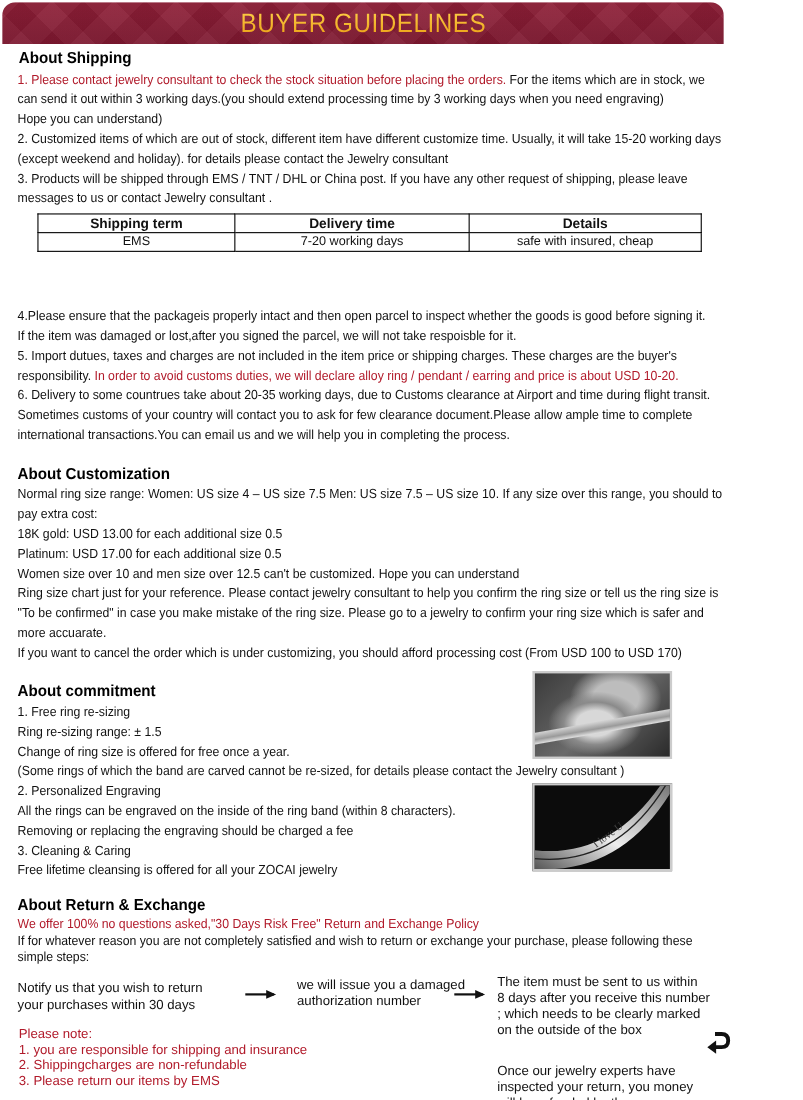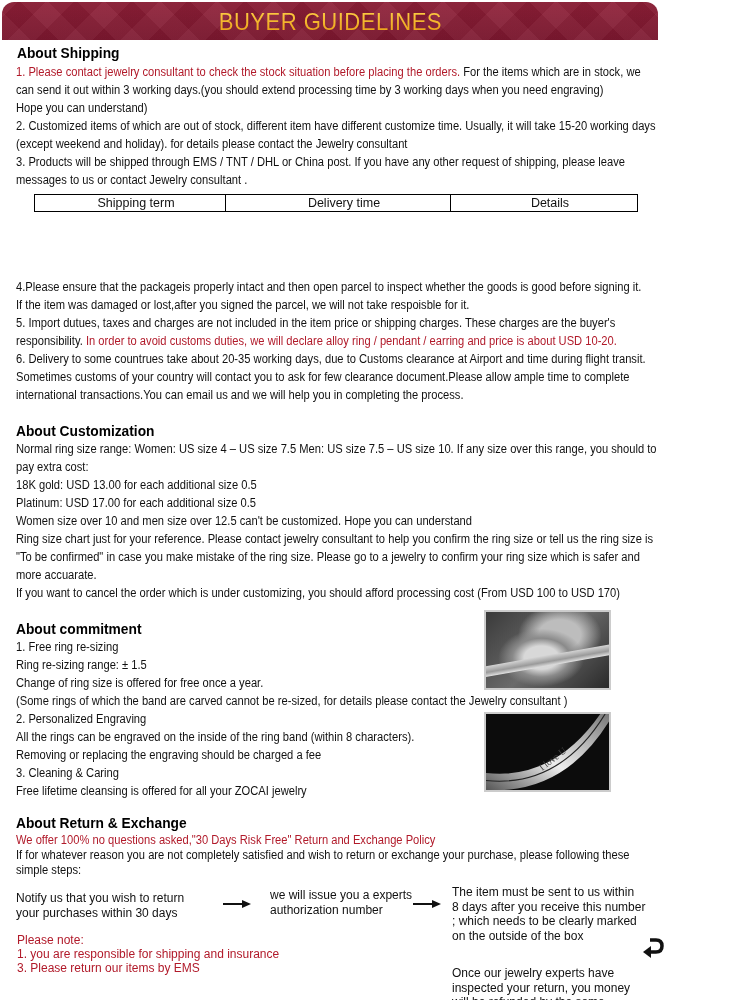--- a/index.html
+++ b/index.html
@@ -23,21 +23,21 @@
   .abs { position: absolute; }
   .h { font-size: 14.5px; font-weight: bold; color: #000; transform: scaleX(0.95); transform-origin: left; }
   .p { font-size: 12px; line-height: 18px; color: #111; white-space: nowrap; transform: scaleX(0.93); transform-origin: left; }
   .red { color: #b11a2a; }
   .line { display: block; }
   table.ship {
     position: absolute; left: 34px; top: 194px; width: 604px; border-collapse: collapse;
     font-size: 11.5px;
   }
   table.ship td, table.ship th { border: 1px solid #000; text-align: center; height: 16px; padding: 0; }
-  table.ship th { font-weight: normal; font-size: 12.5px; padding-left: 12px; }
+  table.ship th { font-weight: bold; font-size: 12.5px; }
   .photo { position: absolute; border: 2px solid #ccc; box-sizing: border-box; overflow: hidden; }
   .photo1 {
     left: 484px; top: 610px; width: 127px; height: 80px;
     background:
       linear-gradient(170deg, transparent 55%, #cfcfcf 56%, #9a9a9a 62%, #dadada 66%, transparent 67%),
       radial-gradient(ellipse at 45% 60%, #d8d8d8 0 18%, #8a8a8a 30%, transparent 45%),
       radial-gradient(ellipse at 60% 30%, #bdbdbd 0 20%, transparent 40%),
       linear-gradient(135deg, #3a3a3a, #6a6a6a 50%, #2a2a2a);
   }
   .photo2 {
@@ -68,20 +68,25 @@
 
 <table class="ship">
   <thead>
     <tr>
       <th style="width:178px">Shipping term</th>
       <th style="width:212px">Delivery time</th>
       <th>Details</th>
     </tr>
   </thead>
   <tbody>
+    <tr>
+      <td>EMS</td>
+      <td>7-20 working days</td>
+      <td>safe with insured, cheap</td>
+    </tr>
   </tbody>
 </table>
 
 <div class="abs p" style="left:16px; top:278px;">
   <span class="line">4.Please ensure that the packageis properly intact and then open parcel to inspect whether the goods is good before signing it.</span>
   <span class="line">If the item was damaged or lost,after you signed the parcel, we will not take respoisble for it.</span>
   <span class="line">5.  Import dutues, taxes and charges are not included in the item price or shipping charges. These charges are the buyer's</span>
   <span class="line"><span>responsibility.</span><span class="red"> In order to avoid customs duties, we will declare alloy ring / pendant / earring and price is about USD 10-20.</span></span>
   <span class="line">6. Delivery to some countrues take about 20-35 working days, due to Customs clearance at Airport and time during flight transit.</span>
   <span class="line">Sometimes customs of your country will contact you to ask for few clearance document.Please allow ample time to complete</span>
@@ -137,21 +142,21 @@
   <span class="line">If for whatever reason you are not completely satisfied and wish to return or exchange your purchase, please following these</span>
   <span class="line">simple steps:</span>
 </div>
 
 <div class="abs s" style="left:16px; top:891px;">
   <span class="line">Notify us that you wish to return</span>
   <span class="line">your purchases within 30 days</span>
 </div>
 <div class="arrow" style="left:223px; top:903px; width:26px;"></div>
 <div class="abs s" style="left:270px; top:888px;">
-  <span class="line">we will issue you a experts</span>
+  <span class="line">we will issue you a damaged</span>
   <span class="line">authorization number</span>
 </div>
 <div class="arrow" style="left:413px; top:903px; width:26px;"></div>
 <div class="abs s" style="left:452px; top:885px;">
   <span class="line">The item must be sent to us within</span>
   <span class="line"> 8 days after you receive this number</span>
   <span class="line">; which needs to be clearly marked</span>
   <span class="line">on the outside of the box</span>
 </div>
 <div class="abs" style="left:641px; top:936px; width:26px; height:28px;">
@@ -162,14 +167,15 @@
 </div>
 <div class="abs s" style="left:452px; top:966px;">
   <span class="line">Once our jewelry experts have</span>
   <span class="line">inspected your return, you money</span>
   <span class="line">will be refunded by the same</span>
 </div>
 
 <div class="abs s red" style="left:17px; top:933px; line-height:14px;">
   <span class="line">Please note:</span>
   <span class="line">1. you are responsible for shipping and insurance</span>
+  <span class="line">2. Shippingcharges are non-refundable</span>
   <span class="line">3. Please return our items by EMS</span>
 </div>
 
 </body></html>

